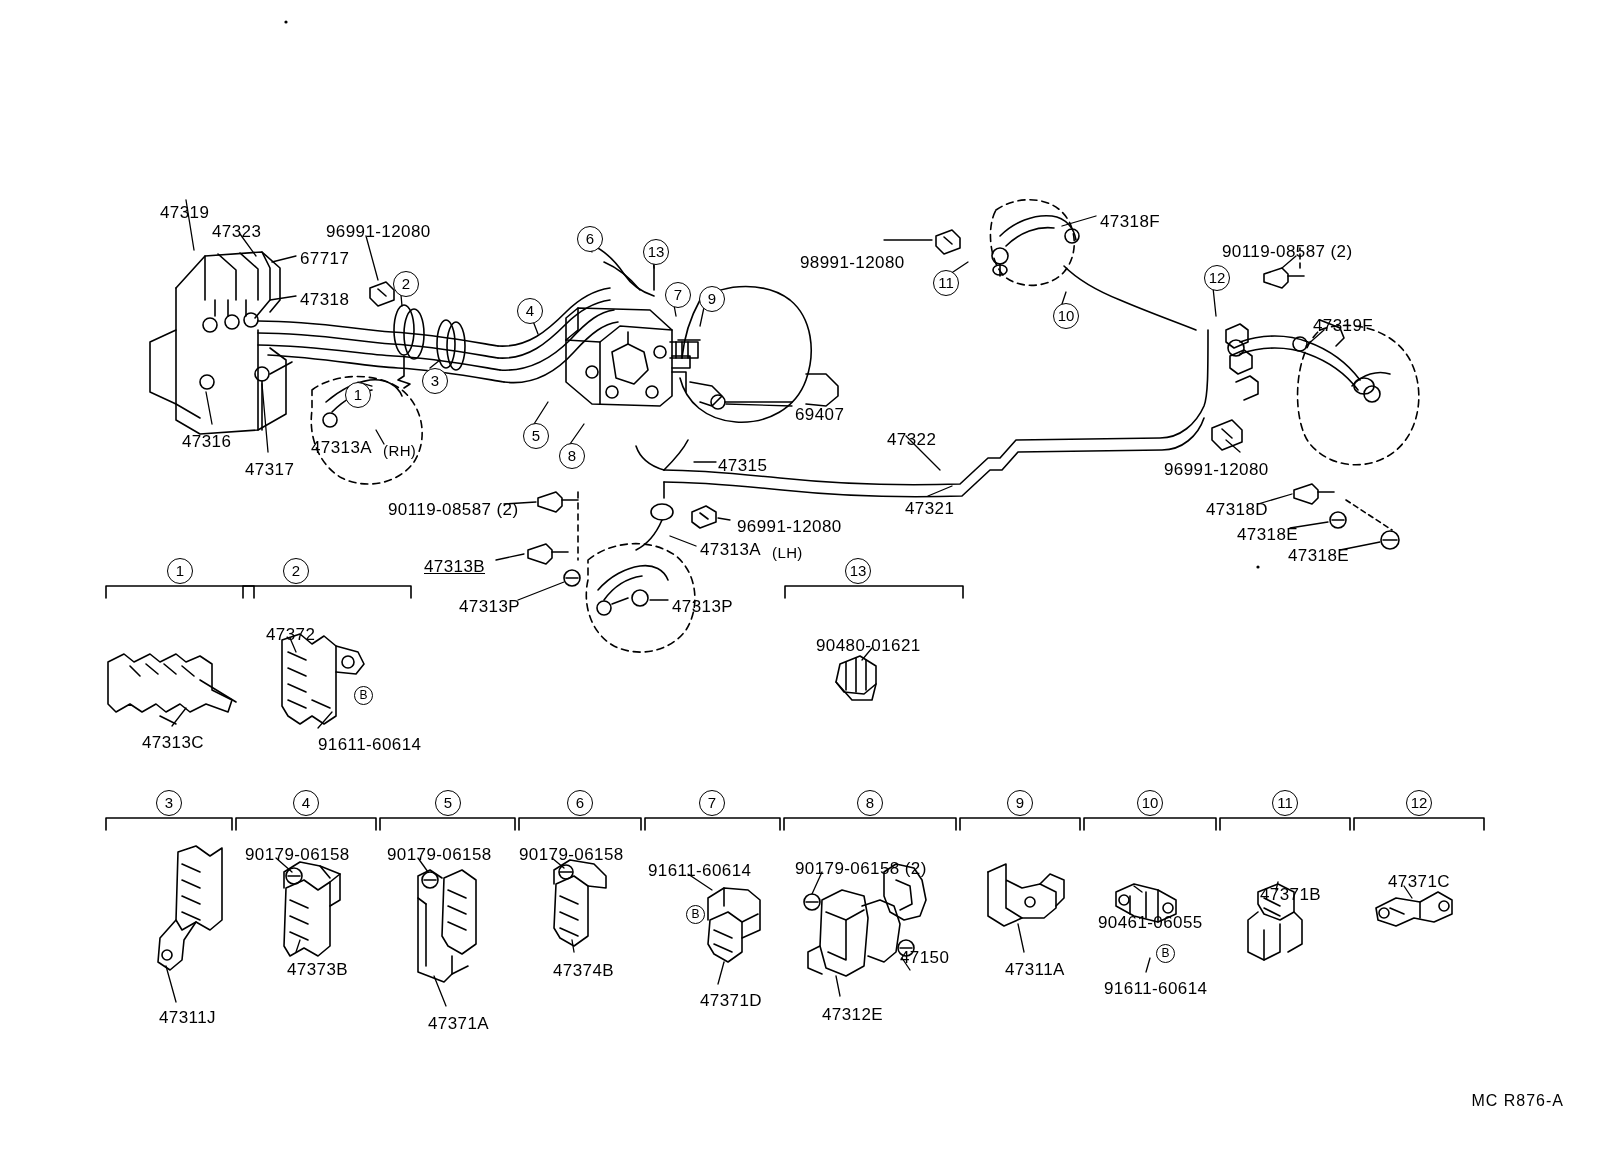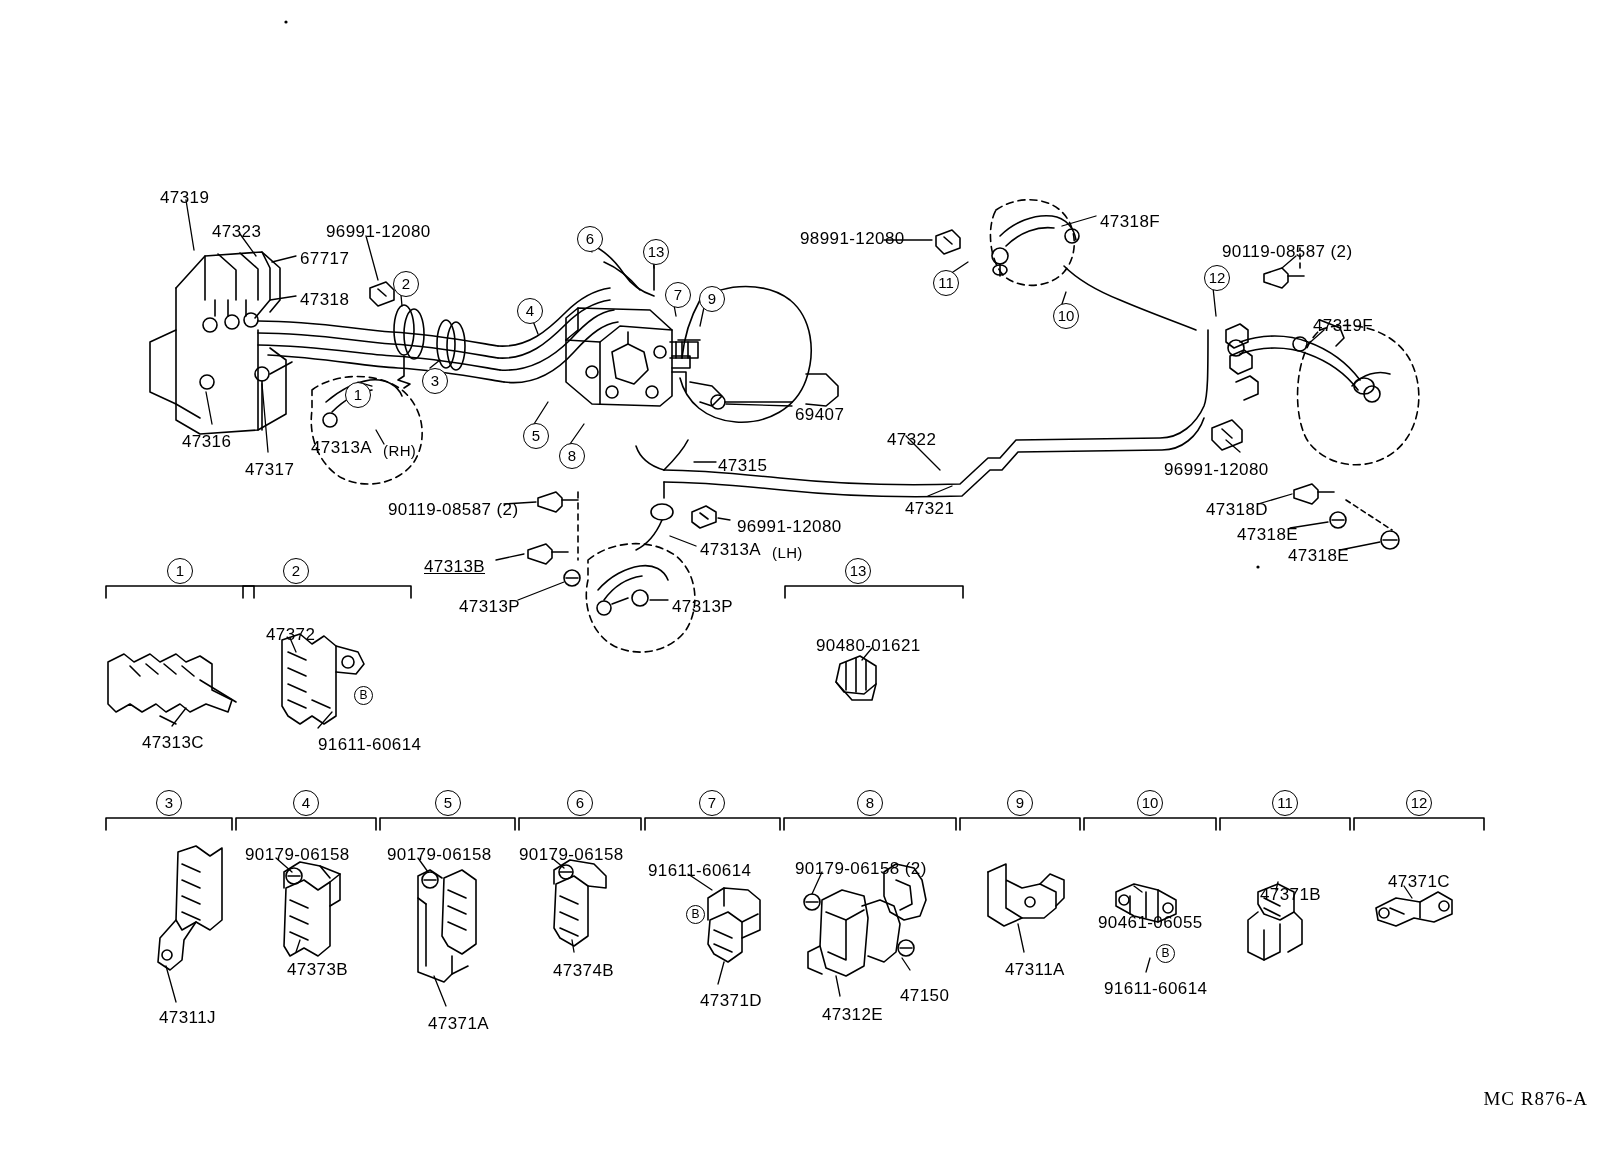--- a/index.html
+++ b/index.html
@@ -55,25 +55,24 @@
   }
   svg.draw {
     position: absolute;
     left: 0;
     top: 0;
     width: 1608px;
     height: 1152px;
   }
   #footer-code {
     position: absolute;
-    right: 20px;
+    right: 44px;
     bottom: 42px;
-    font-size: 19px;
+    font-size: 16px;
     letter-spacing: 1px;
-    font-family: Liberation Serif, serif;
   }
 </style>
 </head>
 <body>
 
 <div id="page">
 
   <svg class="draw" viewBox="0 0 1608 1152" xmlns="http://www.w3.org/2000/svg">
     <g fill="none" stroke="#000" stroke-width="1.6" stroke-linecap="round" stroke-linejoin="round">
 
@@ -388,34 +387,34 @@
       <path d="M672 294 L676 316" stroke-width="1.3"></path>
       <path d="M570 444 L584 424" stroke-width="1.3"></path>
       <path d="M706 298 L700 326" stroke-width="1.3"></path>
       <path d="M1058 316 L1066 292" stroke-width="1.3"></path>
       <path d="M944 278 L968 262" stroke-width="1.3"></path>
       <path d="M1212 278 L1216 316" stroke-width="1.3"></path>
       <path d="M652 252 L654 268" stroke-width="1.3"></path>
     </g>
   </svg>
 
-  <div class="lbl" style="left:160px;top:188px;">47319</div>
+  <div class="lbl" style="left:160px;top:203px;">47319</div>
   <div class="lbl" style="left:212px;top:222px;">47323</div>
   <div class="lbl" style="left:300px;top:249px;">67717</div>
   <div class="lbl" style="left:326px;top:222px;">96991-12080</div>
   <div class="lbl" style="left:300px;top:290px;">47318</div>
   <div class="lbl" style="left:182px;top:432px;">47316</div>
   <div class="lbl" style="left:245px;top:460px;">47317</div>
   <div class="lbl" style="left:311px;top:438px;">47313A</div>
   <div class="lbl sm" style="left:383px;top:442px;">(RH)</div>
   <div class="lbl" style="left:795px;top:405px;">69407</div>
   <div class="lbl" style="left:718px;top:456px;">47315</div>
   <div class="lbl" style="left:887px;top:430px;">47322</div>
   <div class="lbl" style="left:905px;top:499px;">47321</div>
-  <div class="lbl" style="left:800px;top:229px;">98991-12080</div>
+  <div class="lbl" style="left:800px;top:253px;">98991-12080</div>
   <div class="lbl" style="left:1100px;top:212px;">47318F</div>
   <div class="lbl" style="left:1222px;top:242px;">90119-08587 (2)</div>
   <div class="lbl" style="left:1313px;top:316px;">47319F</div>
   <div class="lbl" style="left:1164px;top:460px;">96991-12080</div>
   <div class="lbl" style="left:1206px;top:500px;">47318D</div>
   <div class="lbl" style="left:1237px;top:525px;">47318E</div>
   <div class="lbl" style="left:1288px;top:546px;">47318E</div>
   <div class="lbl" style="left:388px;top:500px;">90119-08587 (2)</div>
   <div class="lbl" style="left:737px;top:517px;">96991-12080</div>
   <div class="lbl" style="left:700px;top:540px;">47313A</div>
@@ -469,21 +468,21 @@
 
   <div class="lbl" style="left:519px;top:845px;">90179-06158</div>
   <div class="lbl" style="left:553px;top:961px;">47374B</div>
 
   <div class="lbl" style="left:648px;top:861px;">91611-60614</div>
   <div class="bcirc" style="left:686px;top:905px;">B</div>
   <div class="lbl" style="left:700px;top:991px;">47371D</div>
 
   <div class="lbl" style="left:795px;top:859px;">90179-06158 (2)</div>
   <div class="lbl" style="left:822px;top:1005px;">47312E</div>
-  <div class="lbl" style="left:900px;top:986px;">47150</div>
+  <div class="lbl" style="left:900px;top:948px;">47150</div>
 
   <div class="lbl" style="left:1005px;top:960px;">47311A</div>
 
   <div class="lbl" style="left:1098px;top:874px;margin-top:39px;">90461-06055</div>
   <div class="bcirc" style="left:1156px;top:944px;">B</div>
   <div class="lbl" style="left:1104px;top:979px;">91611-60614</div>
 
   <div class="lbl" style="left:1260px;top:869px;margin-top:16px;">47371B</div>
   <div class="lbl" style="left:1388px;top:872px;">47371C</div>
 

